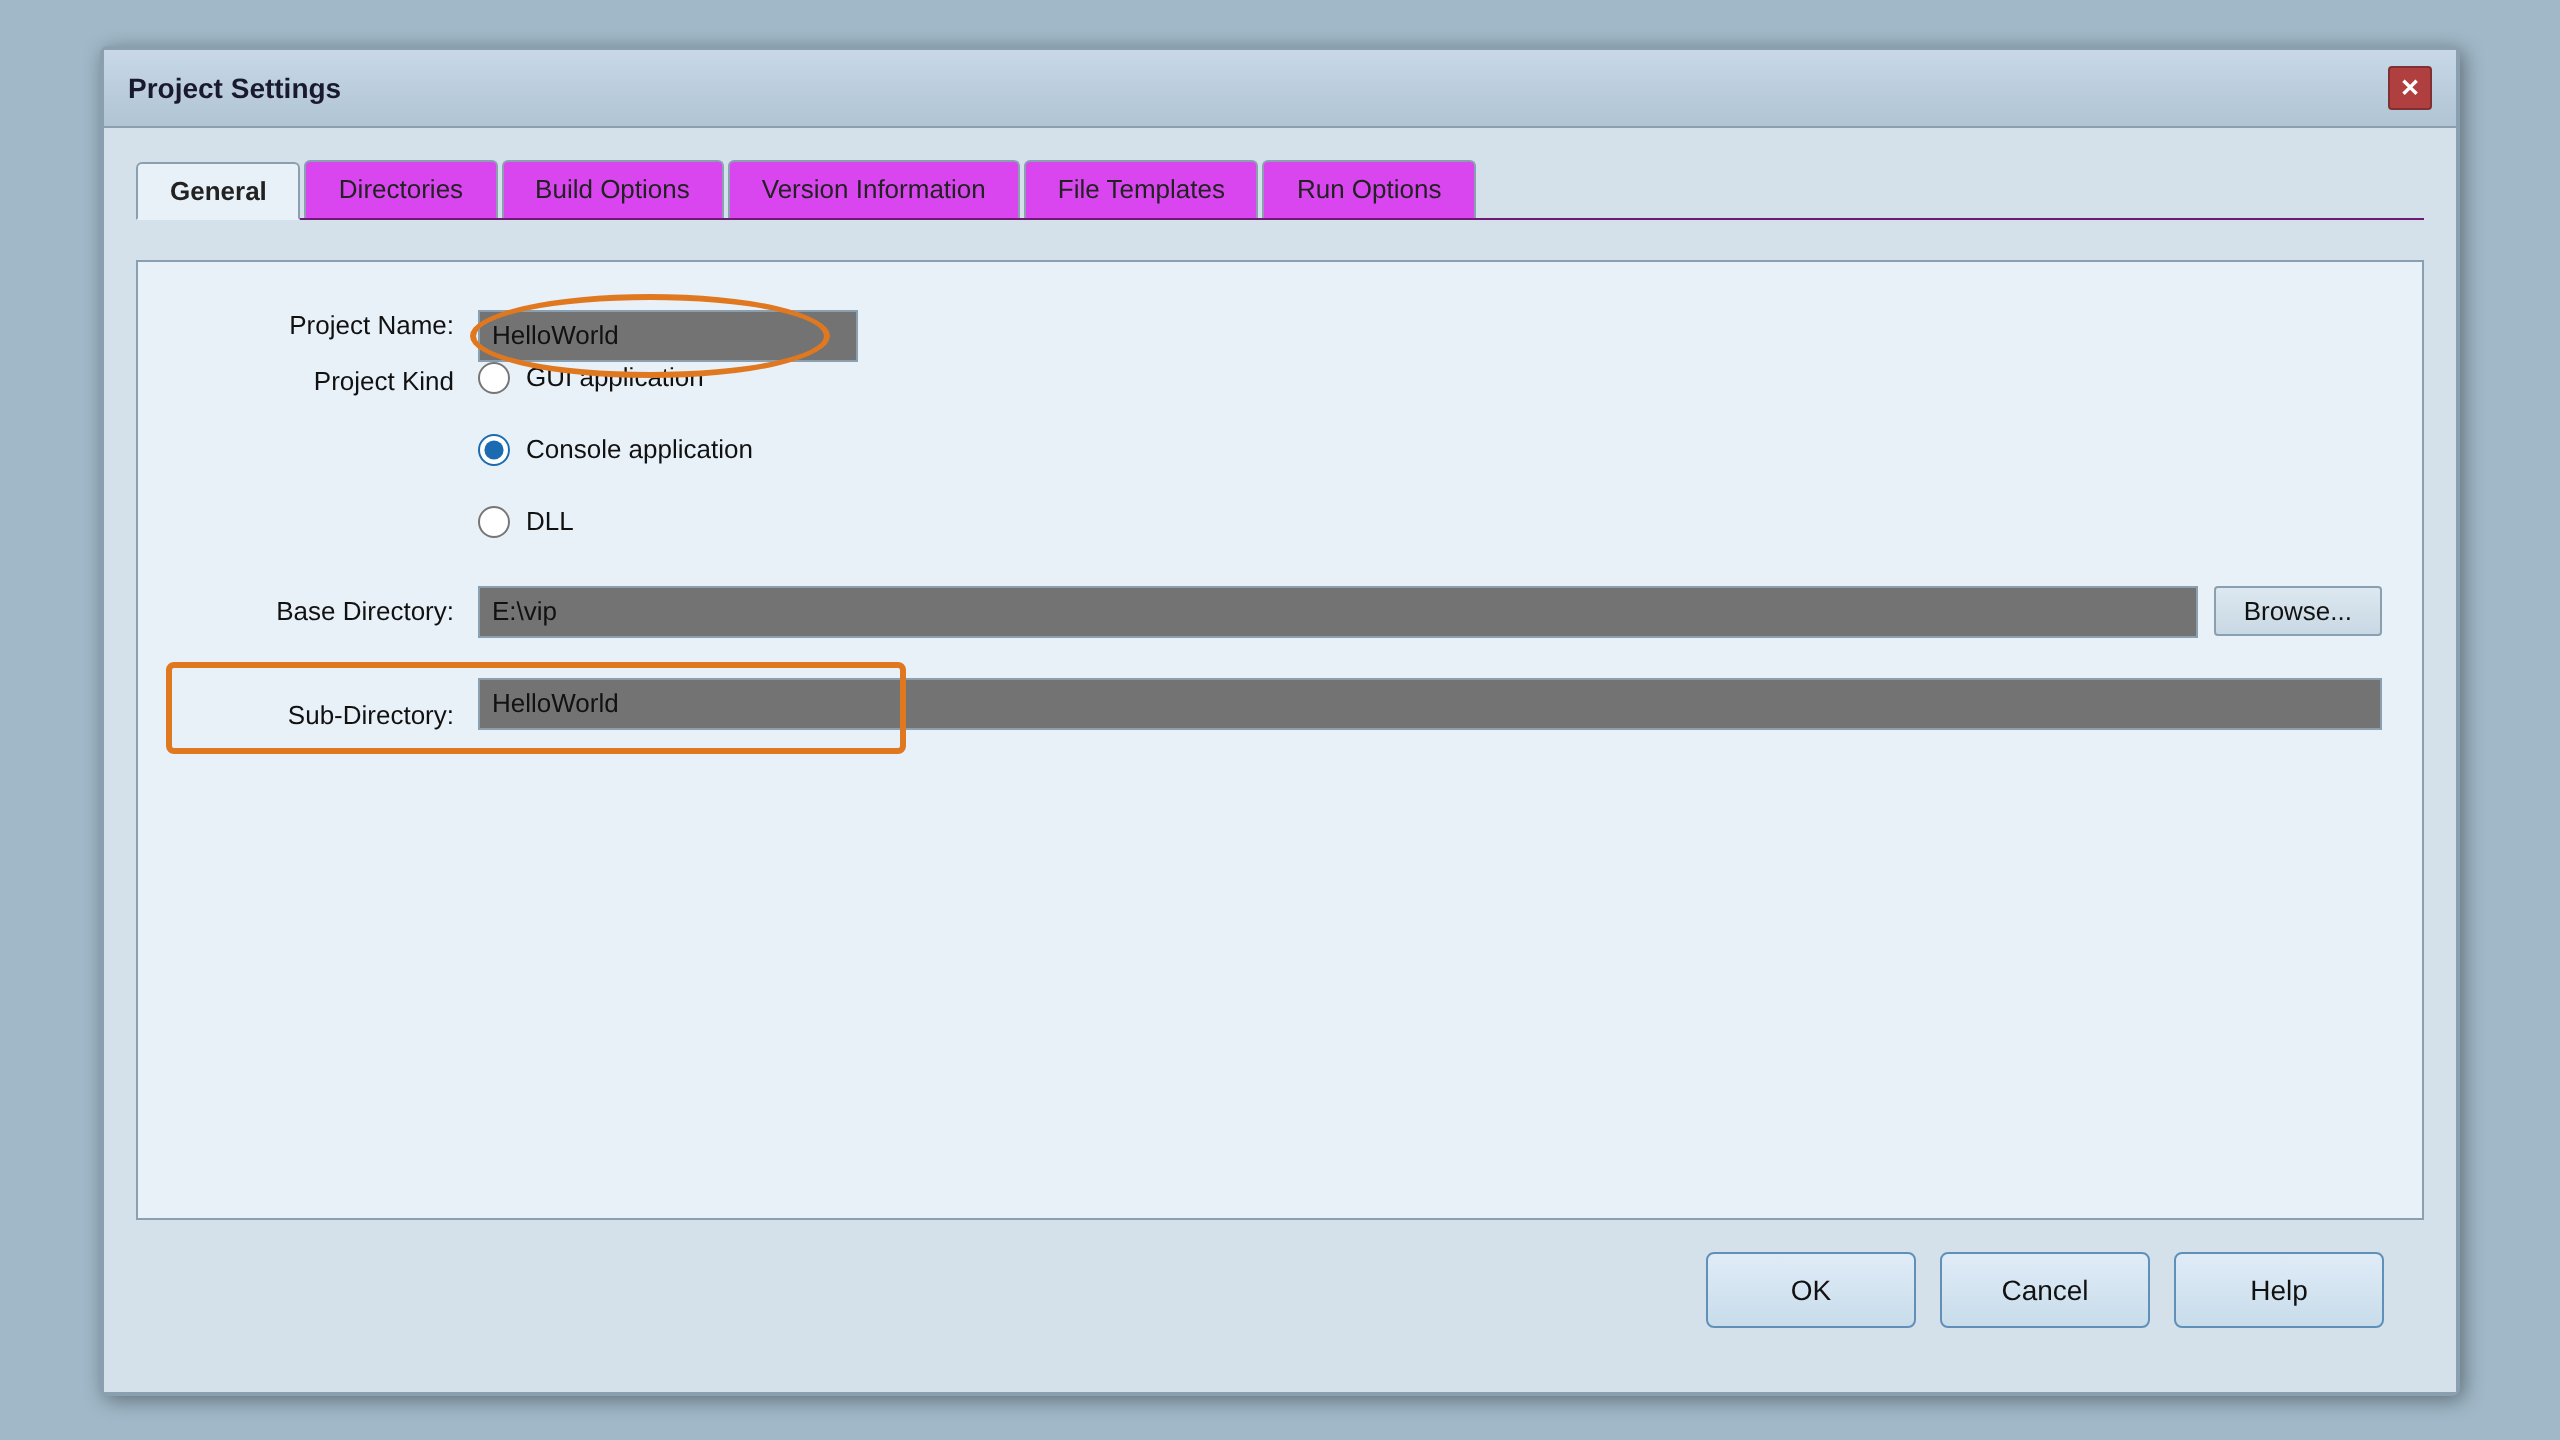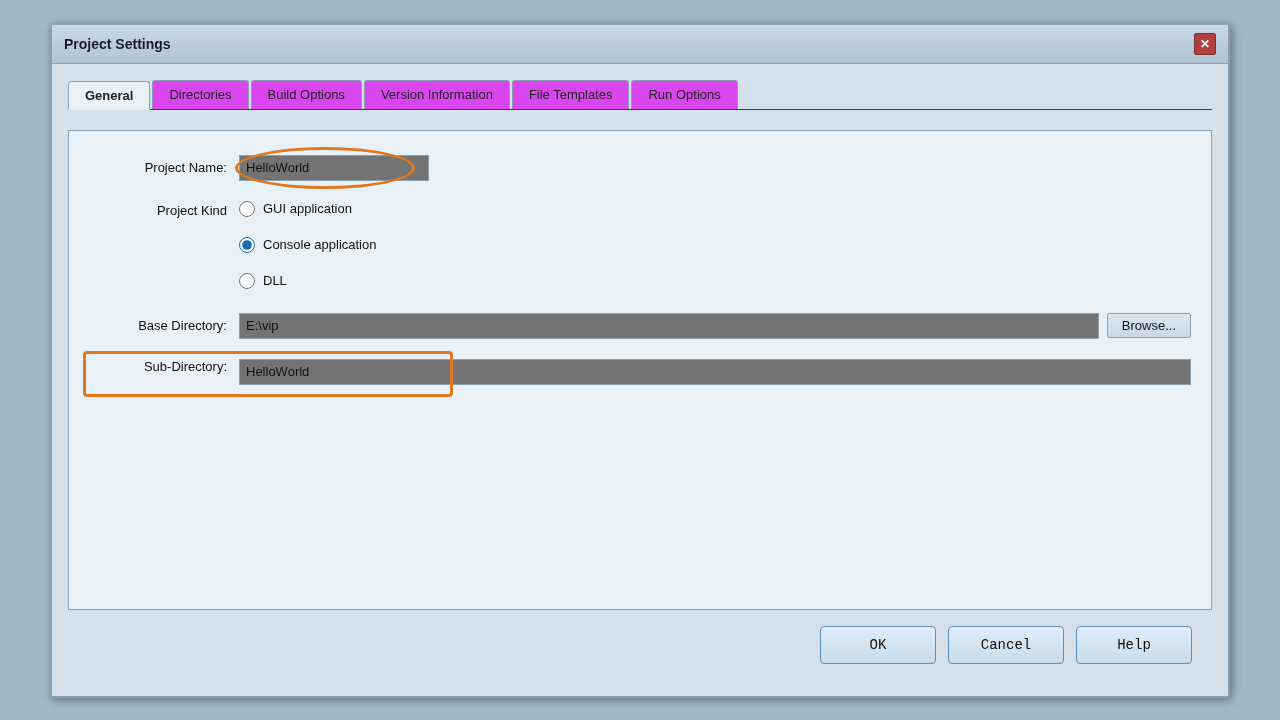--- a/index.html
+++ b/index.html
@@ -92,22 +92,20 @@
     .content {
       background: #e8f0f8;
       border: 1px solid #8aa0b0;
       padding: 24px 20px;
       min-height: 480px;
     }
 
     
     .form-row {
       display: flex;
-      align-items: center;
-      margin-bottom: 20px;
     }
 
     .form-label {
       width: 150px;
       text-align: right;
       padding-right: 12px;
       color: #111;
       font-size: 13px;
       flex-shrink: 0;
     }
@@ -181,21 +179,21 @@
       border-radius: 2px;
       cursor: pointer;
       font-size: 13px;
       color: #111;
       white-space: nowrap;
     }
 
     
     .sub-dir-row {
       display: flex;
-      align-items: flex-start;
+      align-items: flex-end;
       position: relative;
     }
 
     .orange-box {
       position: absolute;
       top: -8px;
       left: -6px;
       width: 370px;
       height: 46px;
       border: 3px solid #e07820;
@@ -206,29 +204,28 @@
 
     
     .footer {
       display: flex;
       justify-content: flex-end;
       gap: 12px;
       padding: 16px 20px 16px 0;
     }
 
     .footer-button {
-      width: 116px;
+      width: 105px;
       height: 38px;
       border: 1px solid #6090b8;
       border-radius: 4px;
       cursor: pointer;
       font-size: 14px;
       background: linear-gradient(to bottom, #e0ecf8, #c8dcea);
       color: #111;
-      font-family: Liberation Mono, monospace;
     }
 
     
     .cursor-area {
       position: relative;
     }
   </style>
 </head>
 <body>
 

